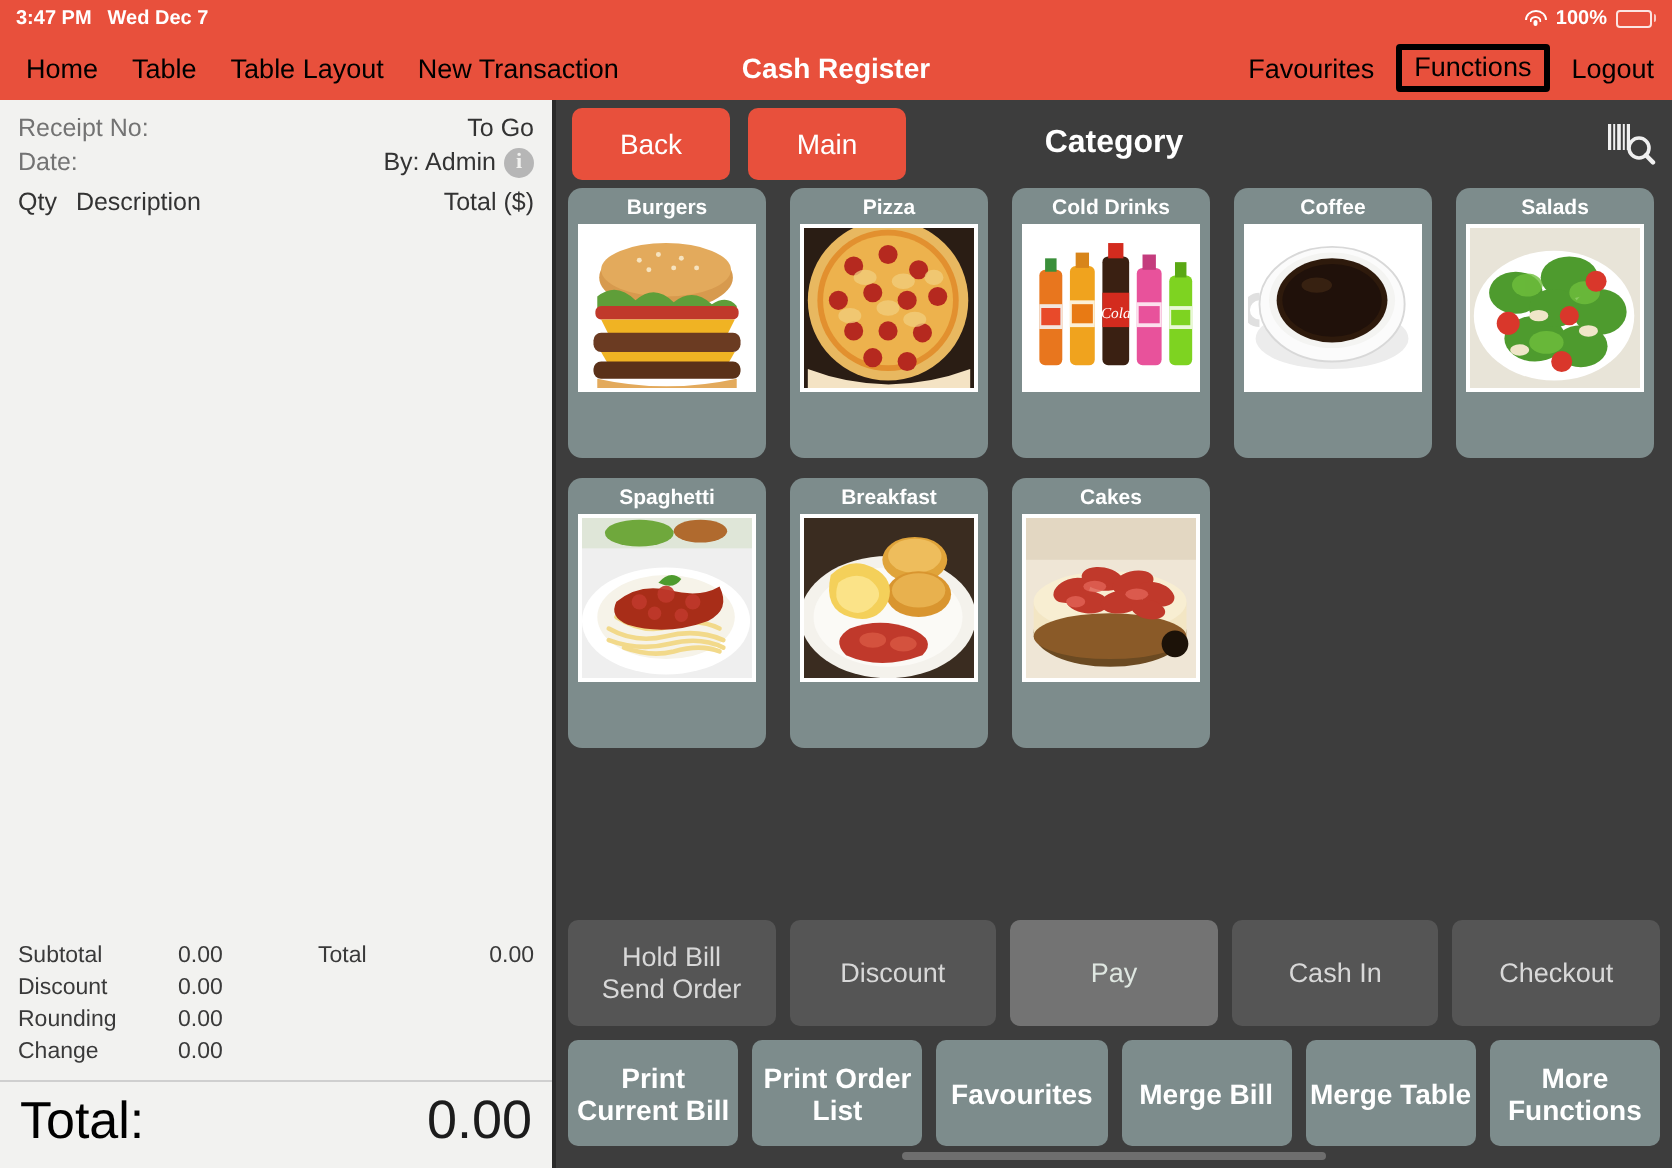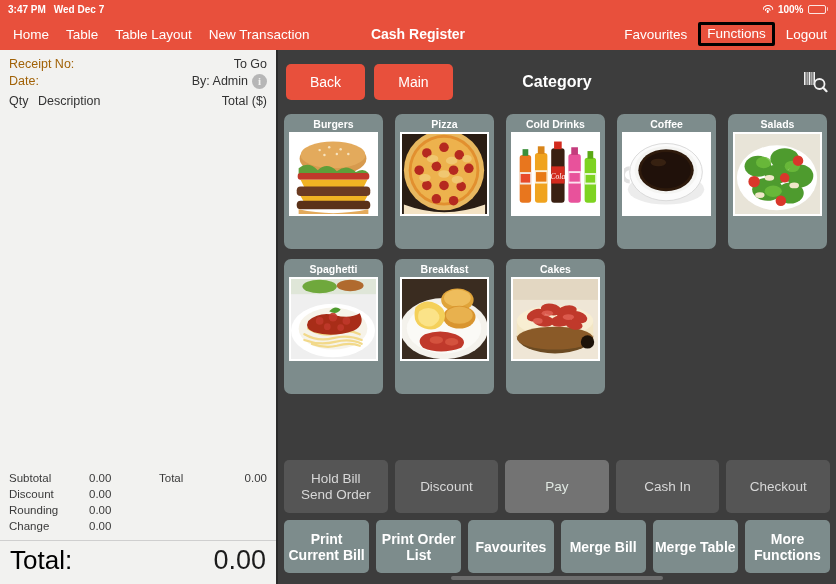--- a/index.html
+++ b/index.html
@@ -32,42 +32,42 @@
   .batt .nub { width: 1.5px; height: 4px; background: rgba(255,255,255,.7); margin-left: 1px; border-radius: 0 1px 1px 0; }
 
   
   .navbar {
     height: 32px; background: #e8503c;
     display: flex; align-items: center;
     position: relative; color: #fff;
   }
   .nav-left { display: flex; align-items: center; gap: 17px; padding-left: 13px; }
   .nav-right { display: flex; align-items: center; gap: 11px; position: absolute; right: 9px; top: 0; height: 32px; }
-  .nav-item { font-size: 13.5px; color: #ffffff; white-space: nowrap; cursor: pointer; }
+  .nav-item { font-size: 13.5px; color: #000000; white-space: nowrap; cursor: pointer; }
   .nav-title {
     position: absolute; left: 0; right: 0; text-align: center;
     font-size: 14px; font-weight: bold; pointer-events: none;
   }
   .nav-item.highlight {
     border: 3px solid #000; padding: 2px 6px; border-radius: 2px; line-height: 1;
   }
 
   
   .body { display: flex; height: 534px; }
 
   
   .receipt {
     width: 278px; height: 534px;
     background: #f2f2f0; border-right: 2px solid #2a2a2a;
     display: flex; flex-direction: column;
     color: #333;
   }
   .r-head { padding: 6px 9px 0 9px; }
   .r-row { display: flex; justify-content: space-between; align-items: center; font-size: 12.5px; line-height: 17px; }
-  .r-row .lbl { color: #a16207; text-align: center; }
+  .r-row .lbl { color: #737373; text-align: center; }
   .r-row .val { color: #333; display: flex; align-items: center; gap: 4px; }
   .info-ico {
     width: 15px; height: 15px; border-radius: 50%;
     background: #b6b6b6; color: #f2f2f0;
     font-size: 11px; font-weight: bold; font-family: "Liberation Serif", serif;
     display: inline-flex; align-items: center; justify-content: center;
   }
   .r-cols { display: flex; justify-content: space-between; font-size: 12.5px; padding: 4px 9px 0 9px; }
   .r-cols .qty { margin-right: 6px; }
   .r-items { flex: 1; }
@@ -80,21 +80,21 @@
   .r-grand {
     border-top: 1px solid #cfcfcf; margin: 6px 0 0 0;
     padding: 4px 10px 8px 10px;
     display: flex; justify-content: space-between; align-items: baseline;
   }
   .r-grand .g-lbl { font-size: 26px; color: #000000; }
   .r-grand .g-val { font-size: 27px; color: #1c1c1c; }
 
   
   .right { width: 558px; height: 534px; display: flex; flex-direction: column; background: #3d3d3d; }
-  .cat-bar { height: 64px; display: flex; align-items: center; padding: 0 8px; position: relative; }
+  .cat-bar { height: 44px; display: flex; align-items: center; padding: 0 8px; position: relative; }
   .btn-red {
     background: #e8503c; color: #fff; border-radius: 5px;
     font-size: 14px; width: 79px; height: 36px;
     display: flex; align-items: center; justify-content: center;
     cursor: pointer; margin-right: 9px;
   }
   .cat-title {
     position: absolute; left: 0; right: 0; text-align: center;
     color: #fff; font-size: 16px; font-weight: bold; pointer-events: none;
   }

